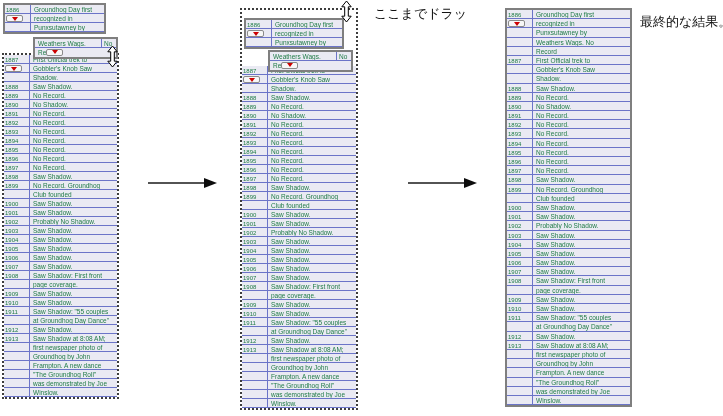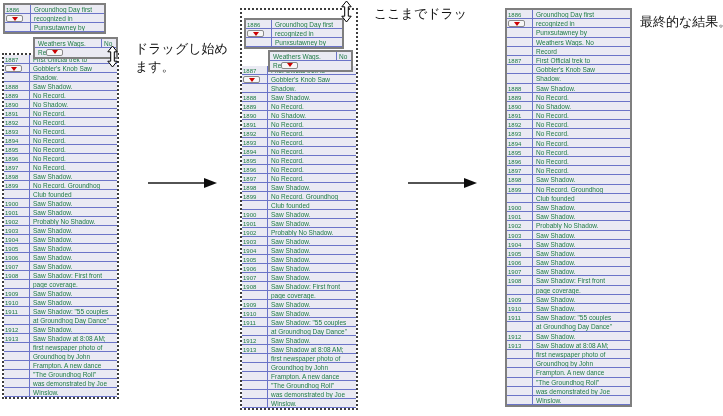--- a/index.html
+++ b/index.html
@@ -241,24 +241,20 @@
       <div class="dd">
         <div class="tri"></div>
       </div>
     </div>
   </div>
 
   <svg class="resize" style="left:106px;top:45px;" width="13" height="23" viewBox="0 0 13 23">
     <path d="M6.5 1 L11.2 6.8 H8.3 V16.2 H11.2 L6.5 22 L1.8 16.2 H4.7 V6.8 H1.8 Z" fill="#ffffff" stroke="#000000" stroke-width="1"></path>
   </svg>
 
-  <div class="annot" style="left:135px;top:40px;">
-    <div>ドラッグし始め</div>
-    <div>ます。</div>
-  </div>
 
   <svg class="arrow" style="left:147px;top:177px;" width="72" height="12" viewBox="0 0 72 12">
     <line x1="1" y1="6" x2="58" y2="6" stroke="#1a1a1a" stroke-width="1.6"></line>
     <polygon points="57,1 70,6 57,11" fill="#0d0d0d"></polygon>
   </svg>
 
   <div class="marquee" style="left:240px;top:8px;width:118px;padding-top:56px;">
     <div class="rtable">
         <div class="trow">
           <div class="ycell">1887</div>

